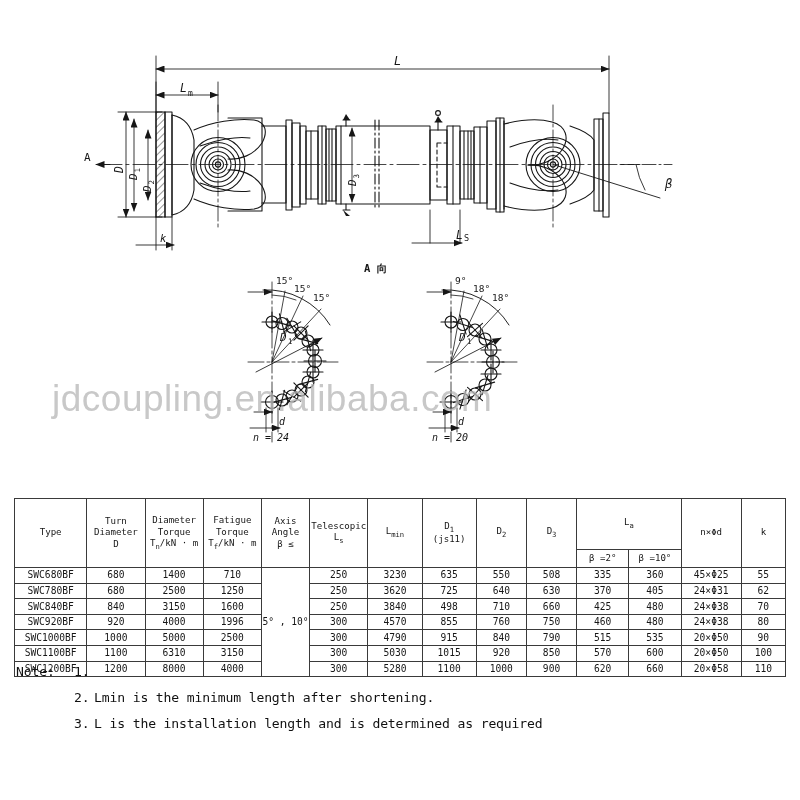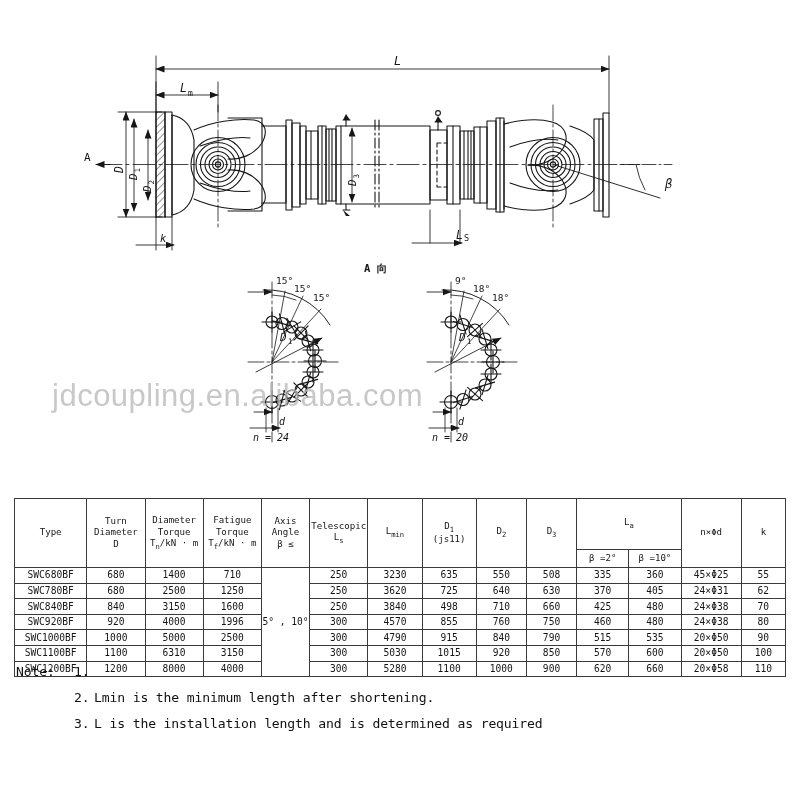--- a/index.html
+++ b/index.html
@@ -31,21 +31,21 @@
     height: 470px;
   }
   #drawing-svg { display: block; }
 
   .wm {
     position: absolute;
     left: 52px;
     top: 378px;
     width: 700px;
     font-family: "Liberation Sans", sans-serif;
-    font-size: 31px;
+    font-size: 37px;
     letter-spacing: 0.5px;
     color: #b9b9b9;
     opacity: 0.78;
     pointer-events: none;
     white-space: nowrap;
   }
 
   
   #spec-table-wrap {
     position: absolute;

